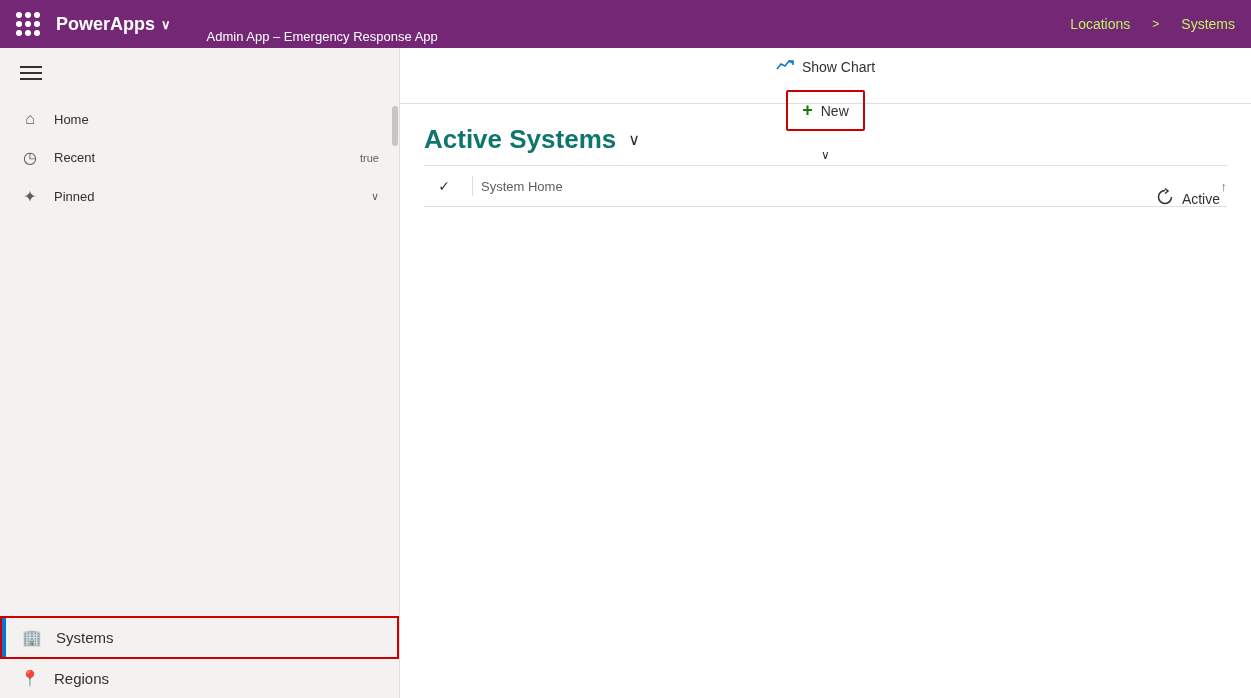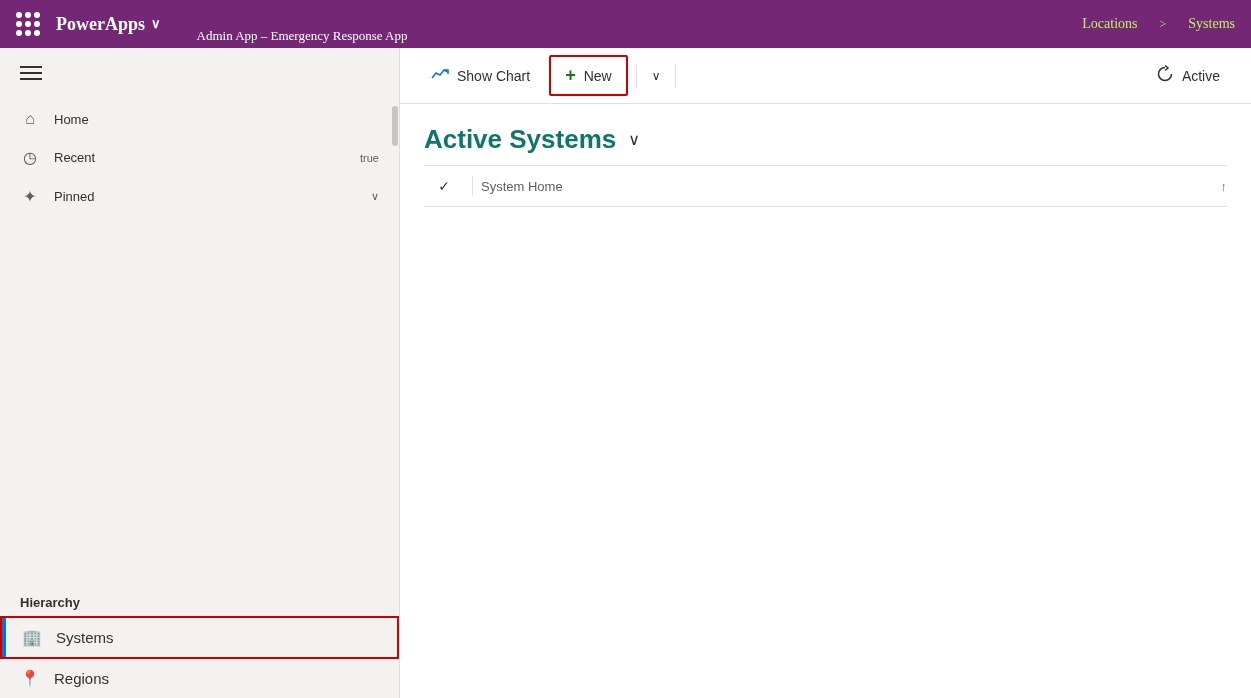--- a/index.html
+++ b/index.html
@@ -7,21 +7,20 @@
 
     
     .top-nav {
       background: #742774;
       height: 48px;
       display: flex;
       align-items: center;
       padding: 0 16px;
       gap: 16px;
       color: white;
-      font-family: Liberation Serif, serif;
     }
     .top-nav-dots {
       display: grid;
       grid-template-columns: repeat(3, 6px);
       grid-template-rows: repeat(3, 6px);
       gap: 3px;
       cursor: pointer;
     }
     .top-nav-dots span {
       width: 6px; height: 6px;
@@ -160,20 +159,21 @@
     }
 
     
     .toolbar {
       display: flex;
       align-items: center;
       padding: 0 16px;
       height: 56px;
       border-bottom: 1px solid #e1dfdd;
       gap: 4px;
+      flex-direction: column;
     }
     .toolbar-btn {
       display: flex;
       align-items: center;
       gap: 8px;
       padding: 8px 14px;
       border: 1px solid transparent;
       border-radius: 2px;
       cursor: pointer;
       font-size: 14px;
@@ -312,21 +312,20 @@
         <span class="nav-label">Recent</span>
         <span class="nav-chevron">true</span>
       </div>
       <div class="nav-item">
         <span class="nav-icon">✦</span>
         <span class="nav-label">Pinned</span>
         <span class="nav-chevron">∨</span>
       </div>
     </nav>
 
-    <div class="sidebar-section-label">Hierarchy</div>
 
     <div class="hierarchy-item active">
       <div class="active-indicator"></div>
       <span class="item-icon">🏢</span>
       <span class="item-label">Systems</span>
     </div>
 
     <div class="hierarchy-item">
       <span class="item-icon">📍</span>
       <span class="item-label">Regions</span>

